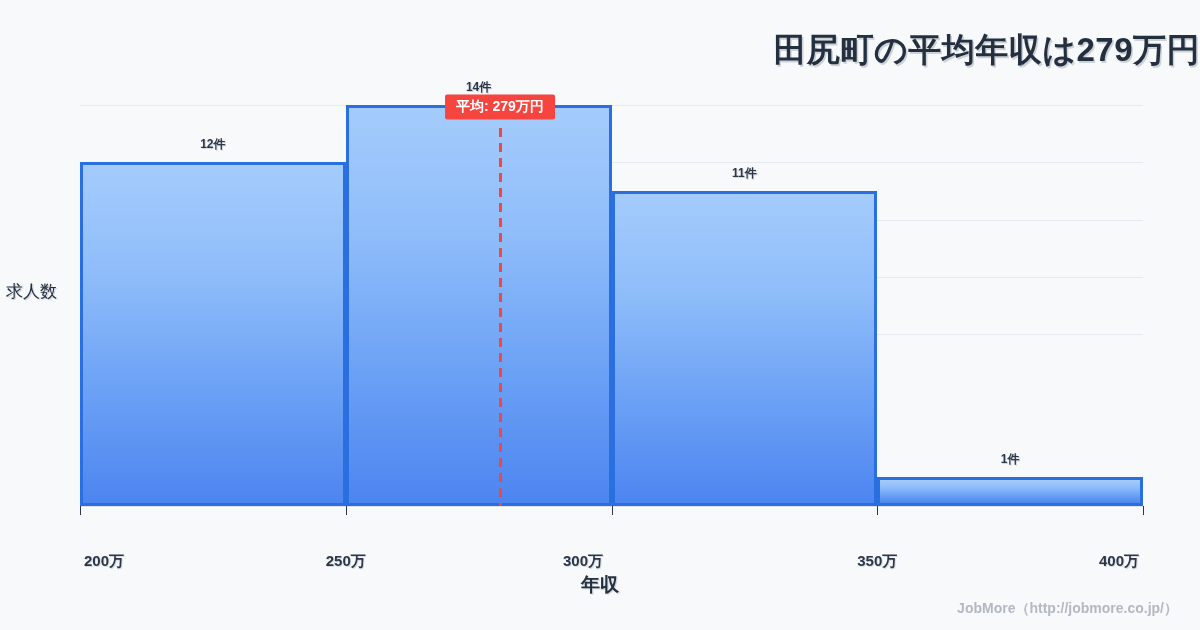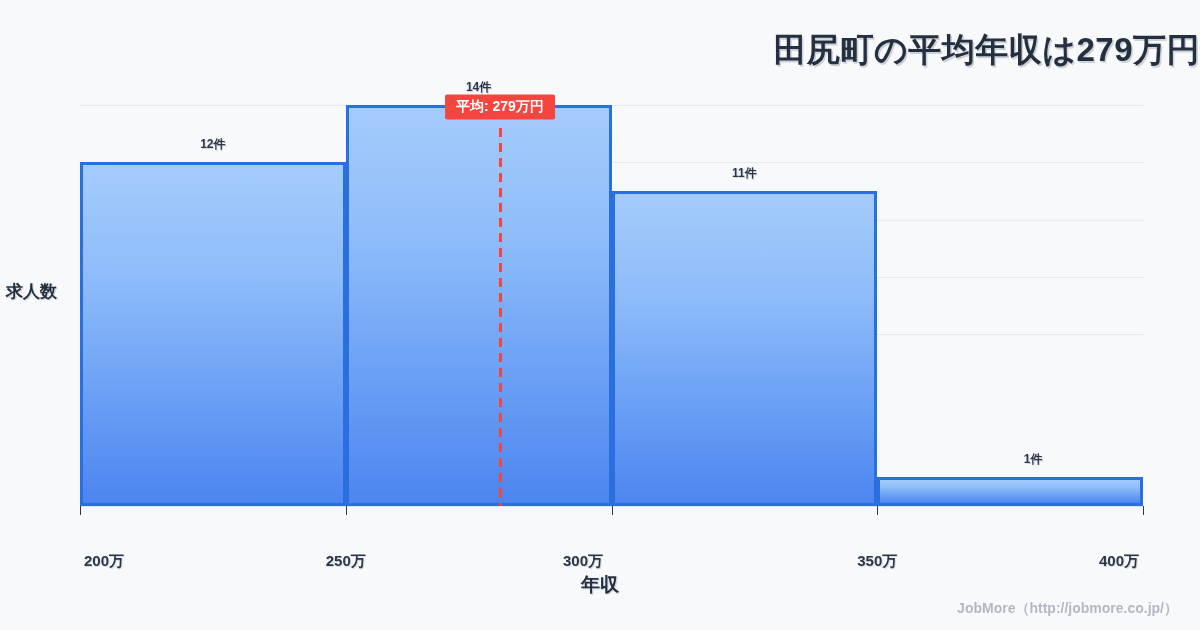--- a/index.html
+++ b/index.html
@@ -103,21 +103,21 @@
     transform: translateX(-50%);
     margin-top: 33px;
   }
 
   
   #y-axis-title {
     position: absolute;
     left: 6px;
     top: 280px;
     font-size: 17px;
-    font-weight: bold;
+    font-weight: normal;
     color: #24303f;
     white-space: nowrap;
     text-shadow: 1.2px 1.2px 0 rgba(175,182,196,0.5);
     text-align: right;
   }
   #x-axis-title {
     position: absolute;
     left: 0;
     top: 572px;
     width: 1200px;
@@ -180,21 +180,21 @@
       <div class="gridline" style="top: 119.571px;"></div>
       <div class="gridline" style="top: 176.857px;"></div>
       <div class="gridline" style="top: 234.143px;"></div>
       <div class="bar" title="200万〜250万 : 12件" style="left: 0px; width: 265.75px; height: 343.714px;"></div>
       <div class="bar-label" style="left: 0px; width: 265.75px; top: 36.2857px;">12件</div>
       <div class="bar" title="250万〜300万 : 14件" style="left: 265.75px; width: 265.75px; height: 401px;"></div>
       <div class="bar-label" style="left: 265.75px; width: 265.75px; top: -21px;">14件</div>
       <div class="bar" title="300万〜350万 : 11件" style="left: 531.5px; width: 265.75px; height: 315.071px;"></div>
       <div class="bar-label" style="left: 531.5px; width: 265.75px; top: 64.9286px;">11件</div>
       <div class="bar" title="350万〜400万 : 1件" style="left: 797.25px; width: 265.75px; height: 28.6429px;"></div>
-      <div class="bar-label" style="left: 797.25px; width: 265.75px; top: 351.357px; padding-left: 23px;">1件</div>
+      <div class="bar-label" style="left: 797.25px; width: 265.75px; top: 351.357px;">1件</div>
     </div>
 
   <div id="baseline"></div>
 
   <div id="x-axis-ticks">
 
   <div class="xtick" style="left: 80px;"></div>
       <div class="xtick-label" style="left: 104px;">200万</div>
       <div class="xtick" style="left: 345.75px;"></div>
       <div class="xtick-label" style="left: 345.75px;">250万</div>

